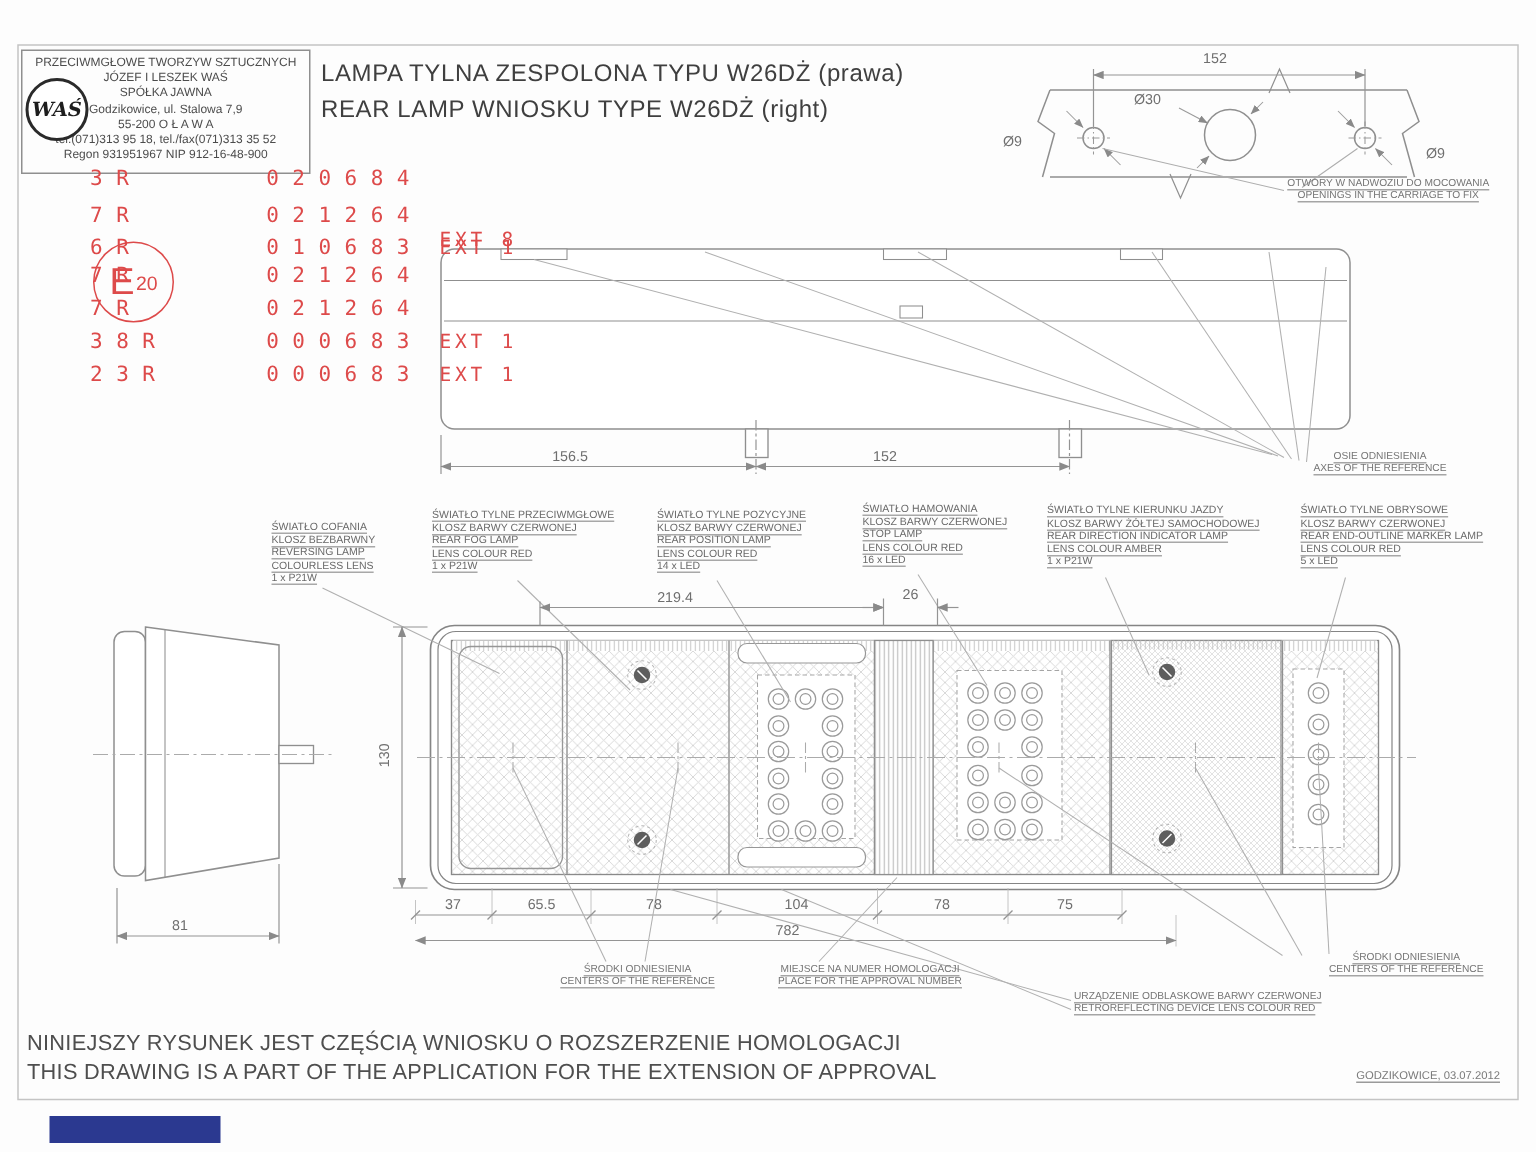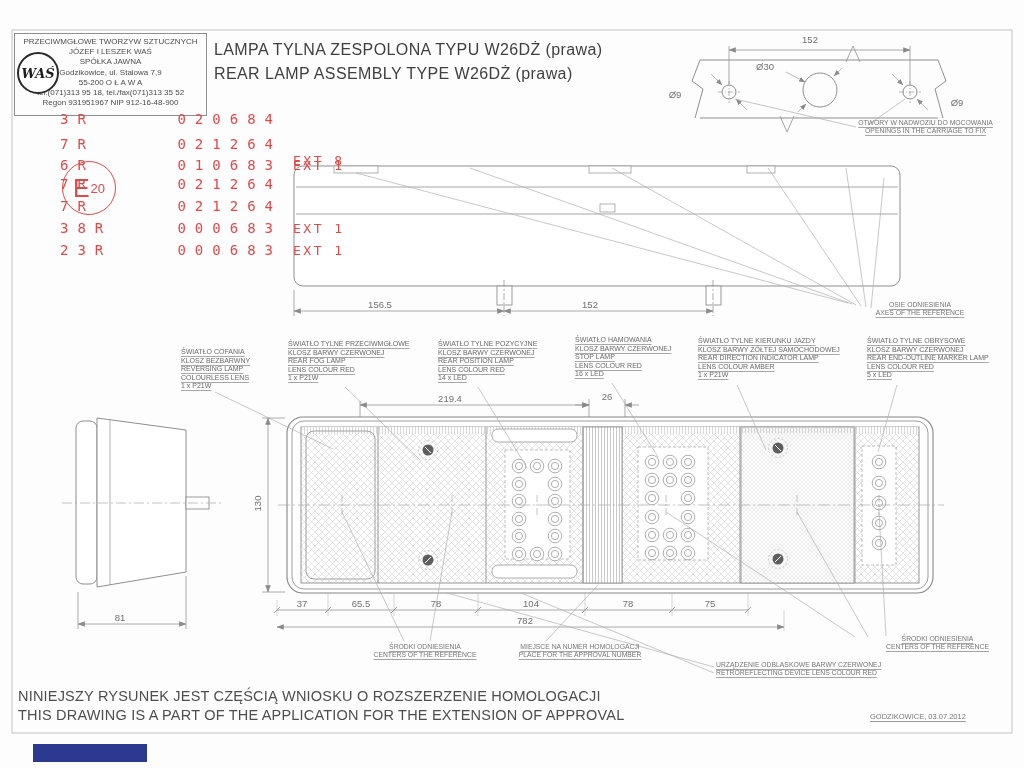--- a/index.html
+++ b/index.html
@@ -31,21 +31,21 @@
   .note span{display:block;text-decoration:underline;text-decoration-thickness:.5px;
              text-decoration-color:#a5a5a5;text-underline-offset:1.5px;}
   .note.left{text-align:left;}
   .lbl{font-size:7px;line-height:8.6px;color:#6a6a6a;white-space:nowrap;}
   .lbl span{display:block;text-decoration:underline;text-decoration-thickness:.5px;
             text-decoration-color:#a8a8a8;text-underline-offset:1.5px;}
   .dim{font-size:9.5px;color:#6f6f6f;text-align:center;white-space:nowrap;}
   .vdim{transform:rotate(-90deg);transform-origin:center;}
   
   .statement{left:18px;font-size:14.5px;color:#4e4e4e;letter-spacing:.2px;white-space:nowrap;}
-  .date{left:870px;top:712px;width:130px;font-size:7.5px;color:#7a7a7a;text-align:left;
+  .date{left:870px;top:712px;width:130px;font-size:7.5px;color:#7a7a7a;text-align:right;
         text-decoration:underline;text-decoration-color:#9a9a9a;text-decoration-thickness:.5px;text-underline-offset:2px;}
   .bluebar{left:33px;top:744px;width:114px;height:18px;}
 </style>
 </head>
 <body>
 
 <div class="page">
 
 <svg class="linework" width="1024" height="768" viewBox="0 0 1024 768">
   <defs>
@@ -306,21 +306,21 @@
   <div>55-200  O Ł A W A</div>
   <div>tel.(071)313 95 18, tel./fax(071)313 35 52</div>
   <div>Regon 931951967 NIP 912-16-48-900</div>
 </div>
 <div class="abs logo">
   <span>WAŚ</span>
 </div>
 
 <div class="abs title">
   <div>LAMPA TYLNA ZESPOLONA TYPU W26DŻ (prawa)</div>
-  <div>REAR LAMP ASSEMBLY TYPE W26DŻ (prawa)</div>
+  <div>REAR LAMP WNIOSKU TYPE W26DŻ (right)</div>
 </div>
 
 <div class="apr-row" style="top:111px">
   <span style="color: rgb(221, 74, 74);">3R</span>
   <span style="color: rgb(221, 74, 74);">020684</span>
     </div>
 <div class="apr-row" style="top:136px">
   <span style="color: rgb(221, 74, 74);">7R</span>
   <span style="color: rgb(221, 74, 74);">021264</span>
     </div>

